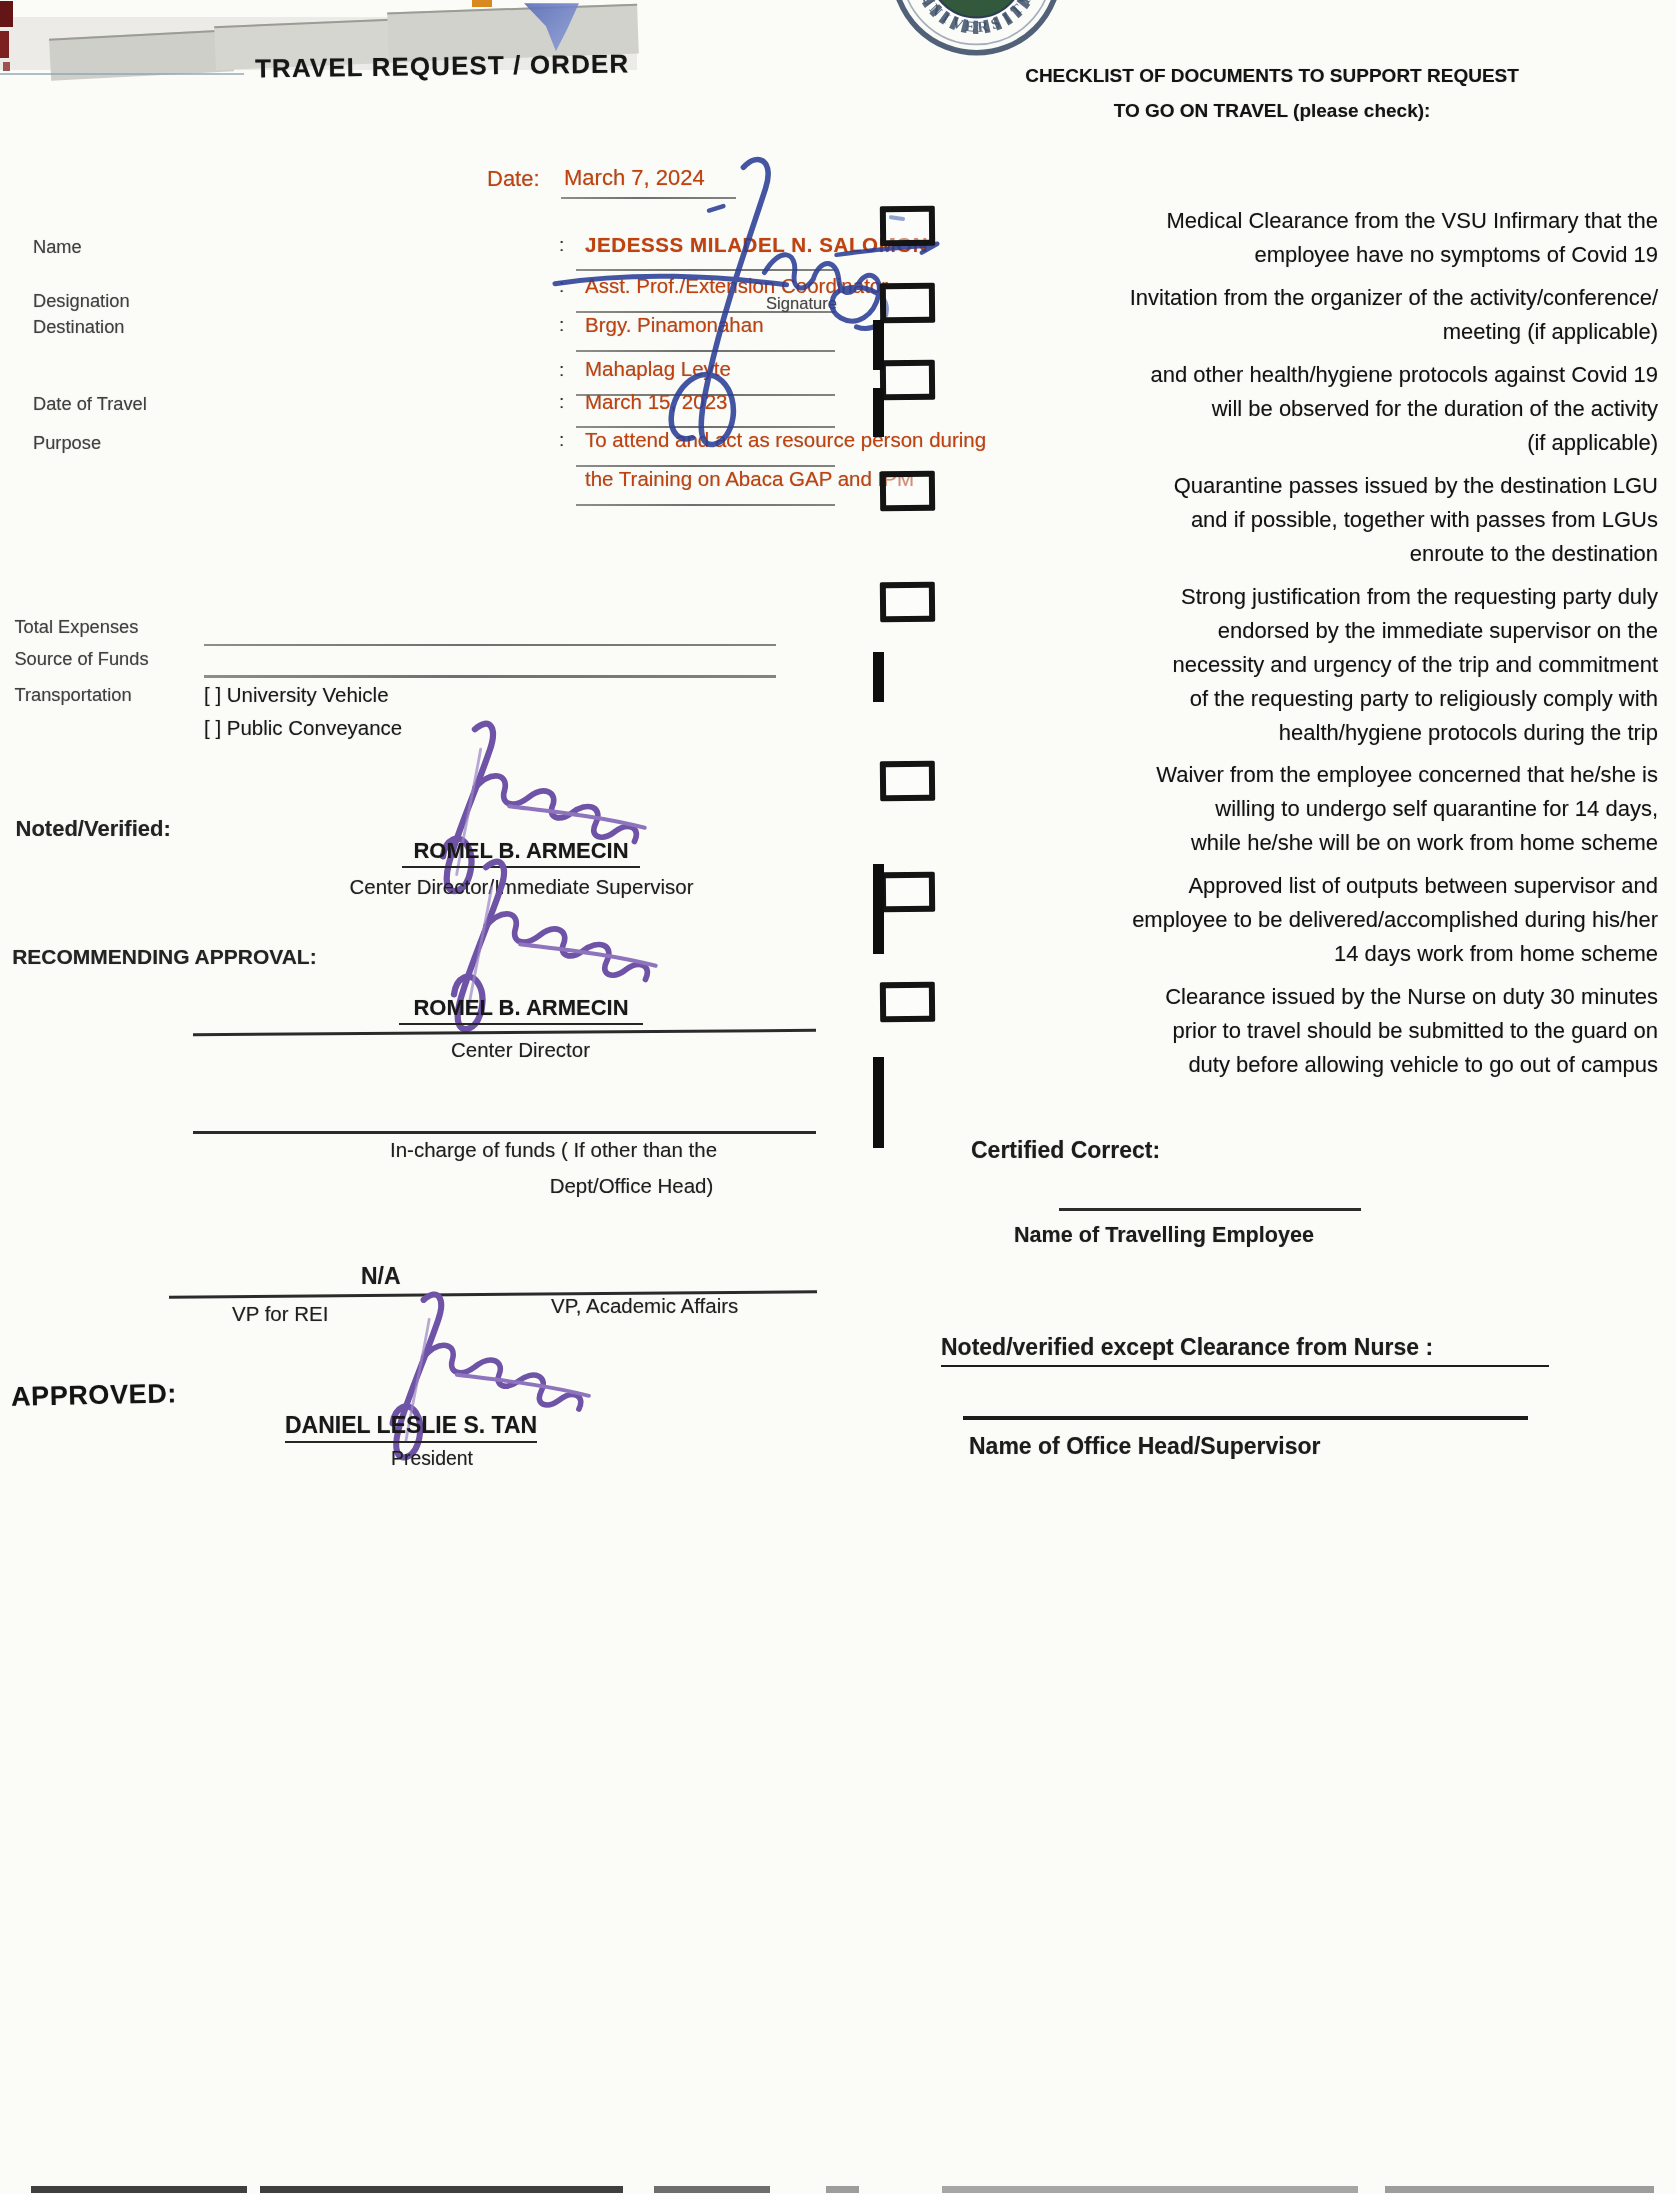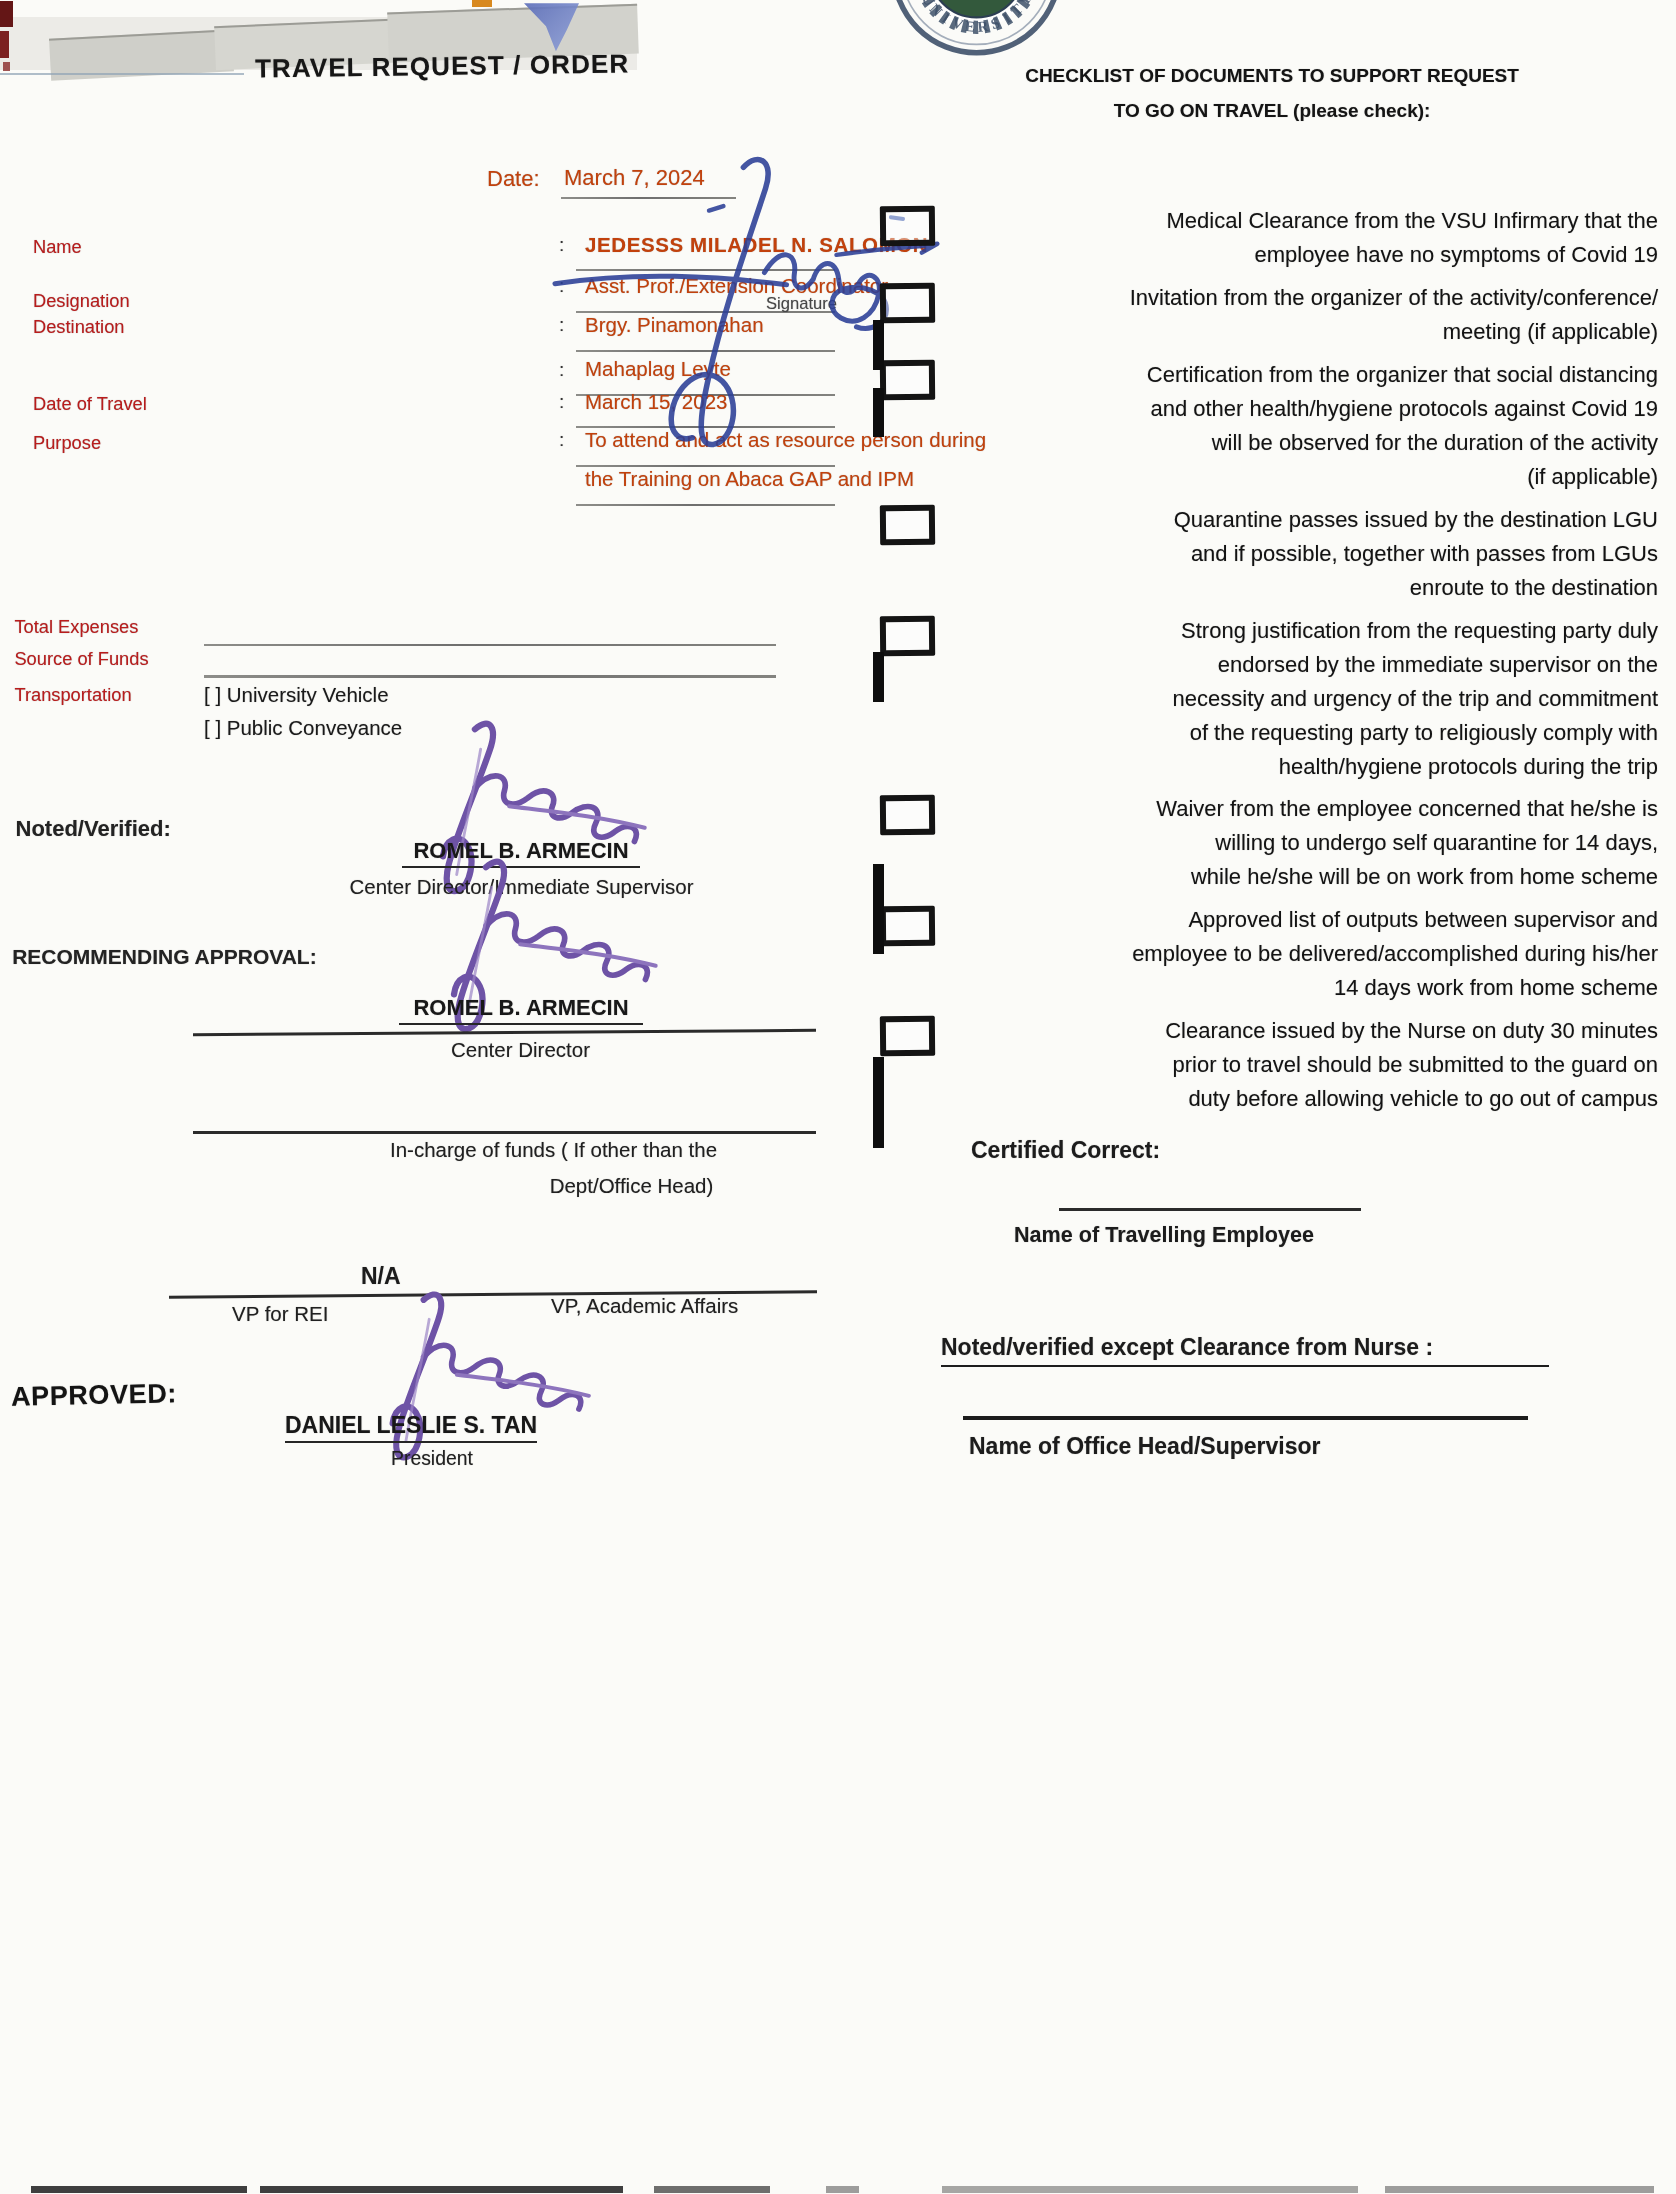--- a/index.html
+++ b/index.html
@@ -4,21 +4,21 @@
 <style>
   html,body{margin:0;padding:0;}
   body{
     width:1676px;height:2194px;position:relative;overflow:hidden;
     background:#fbfbf8;
     font-family:"Liberation Sans", sans-serif;
     color:#1c1c1c;
   }
   .abs{position:absolute;}
   .scan{text-shadow:0 0 1.1px rgba(30,30,30,.35);}
-  .faint{color:#b91c1c;filter:blur(0.2px);}
+  .faint{color:#404040;filter:blur(0.2px);}
   .title{font-size:26px;font-weight:bold;letter-spacing:1.1px;transform:rotate(-.8deg);color:#161616;}
   .h-right{font-size:19px;font-weight:bold;text-align:center;color:#141414;}
   .lbl{font-size:18.3px;}
   .colon{font-size:19px;color:#333;}
   .val{font-size:20.5px;color:#c2410c;}
   .val.b{font-weight:bold;letter-spacing:0.6px;}
   .uline{position:absolute;height:2.2px;background:linear-gradient(to right,#7a7a76,#565656 45%,#6e6e6a);opacity:.85;}
   .dline{position:absolute;background:#2b2b2b;}
   .sigline{font-size:16.6px;color:#474747;filter:blur(0.3px);}
   .appr-lbl{font-size:21px;font-weight:600;color:#232323;}
@@ -177,21 +177,20 @@
         <div class="check-line">Medical Clearance from the VSU Infirmary that the</div>
         <div class="check-line">employee have no symptoms of Covid 19</div>
       </div>
       <div class="check-item">
         <span class="check-box"></span>
         <div class="check-line">Invitation from the organizer of the activity/conference/</div>
         <div class="check-line">meeting (if applicable)</div>
       </div>
       <div class="check-item">
         <span class="check-box"></span>
-        <div class="check-line">Certification from the organizer that social distancing</div>
         <div class="check-line">and other health/hygiene protocols against Covid 19</div>
         <div class="check-line">will be observed for the duration of the activity</div>
         <div class="check-line"> (if applicable)</div>
       </div>
       <div class="check-item">
         <span class="check-box"></span>
         <div class="check-line">Quarantine passes issued by the destination LGU</div>
         <div class="check-line">and if possible, together with passes from LGUs</div>
         <div class="check-line">enroute to the destination</div>
       </div>

